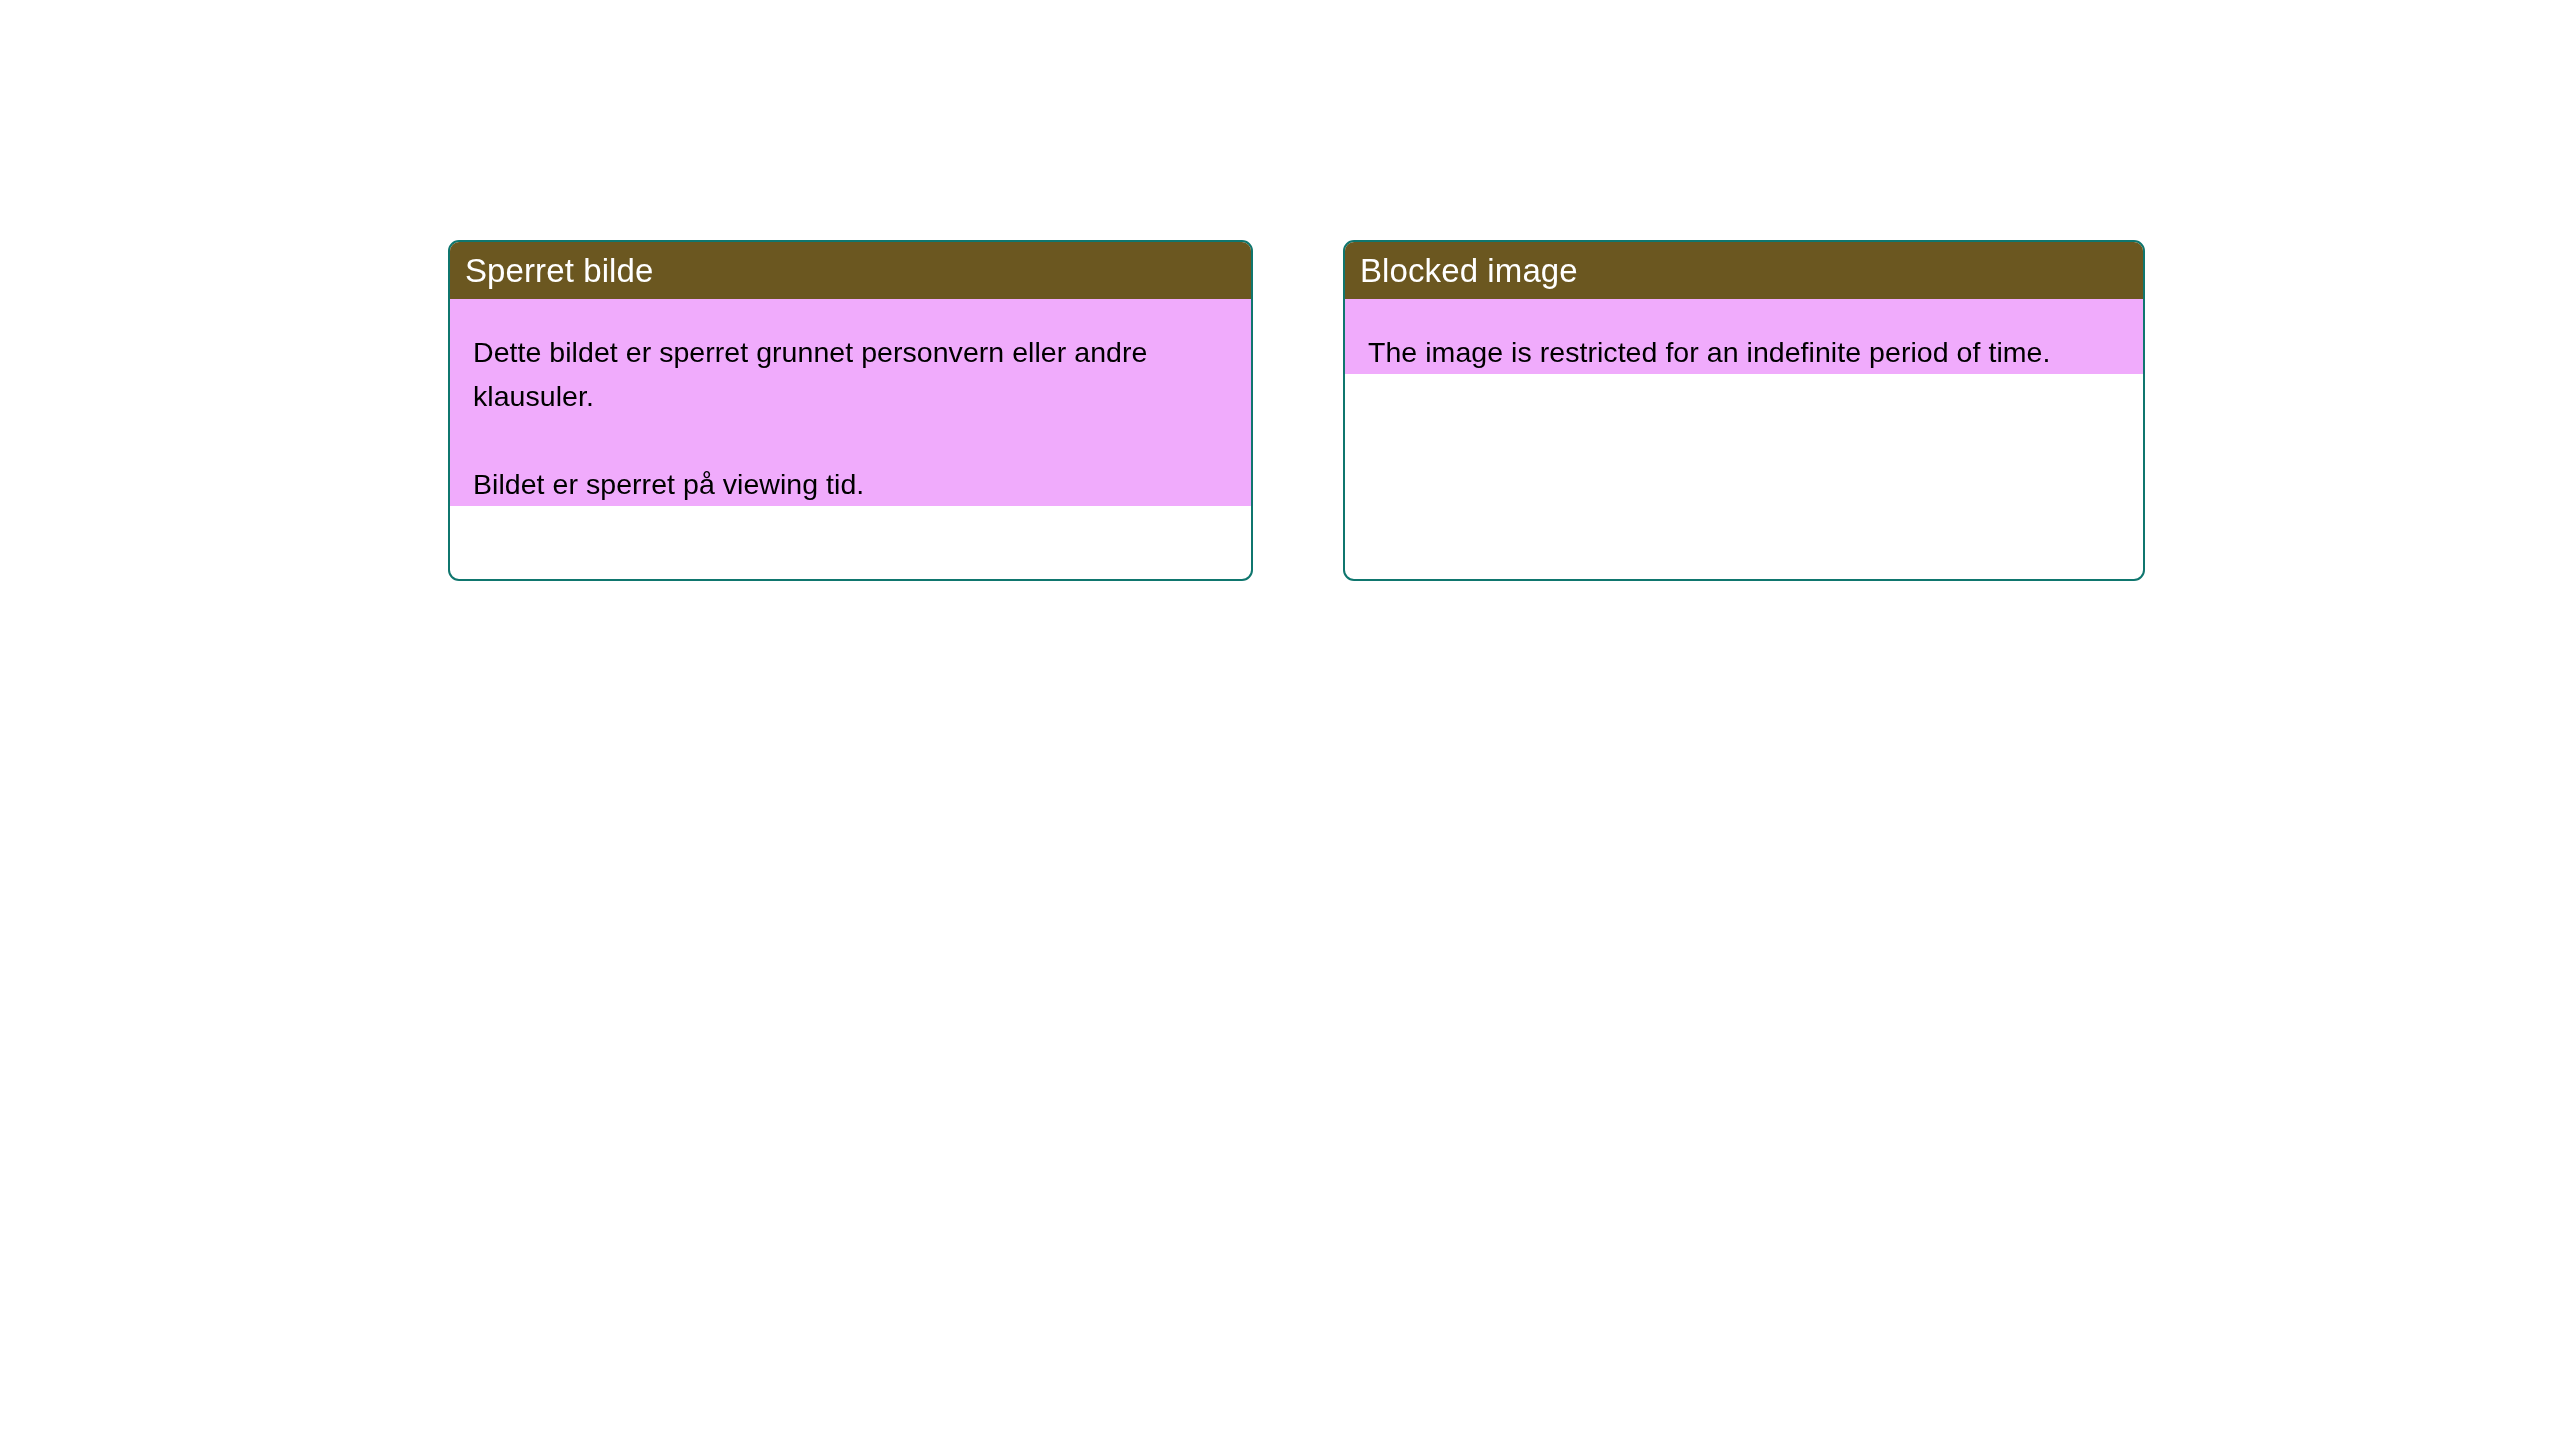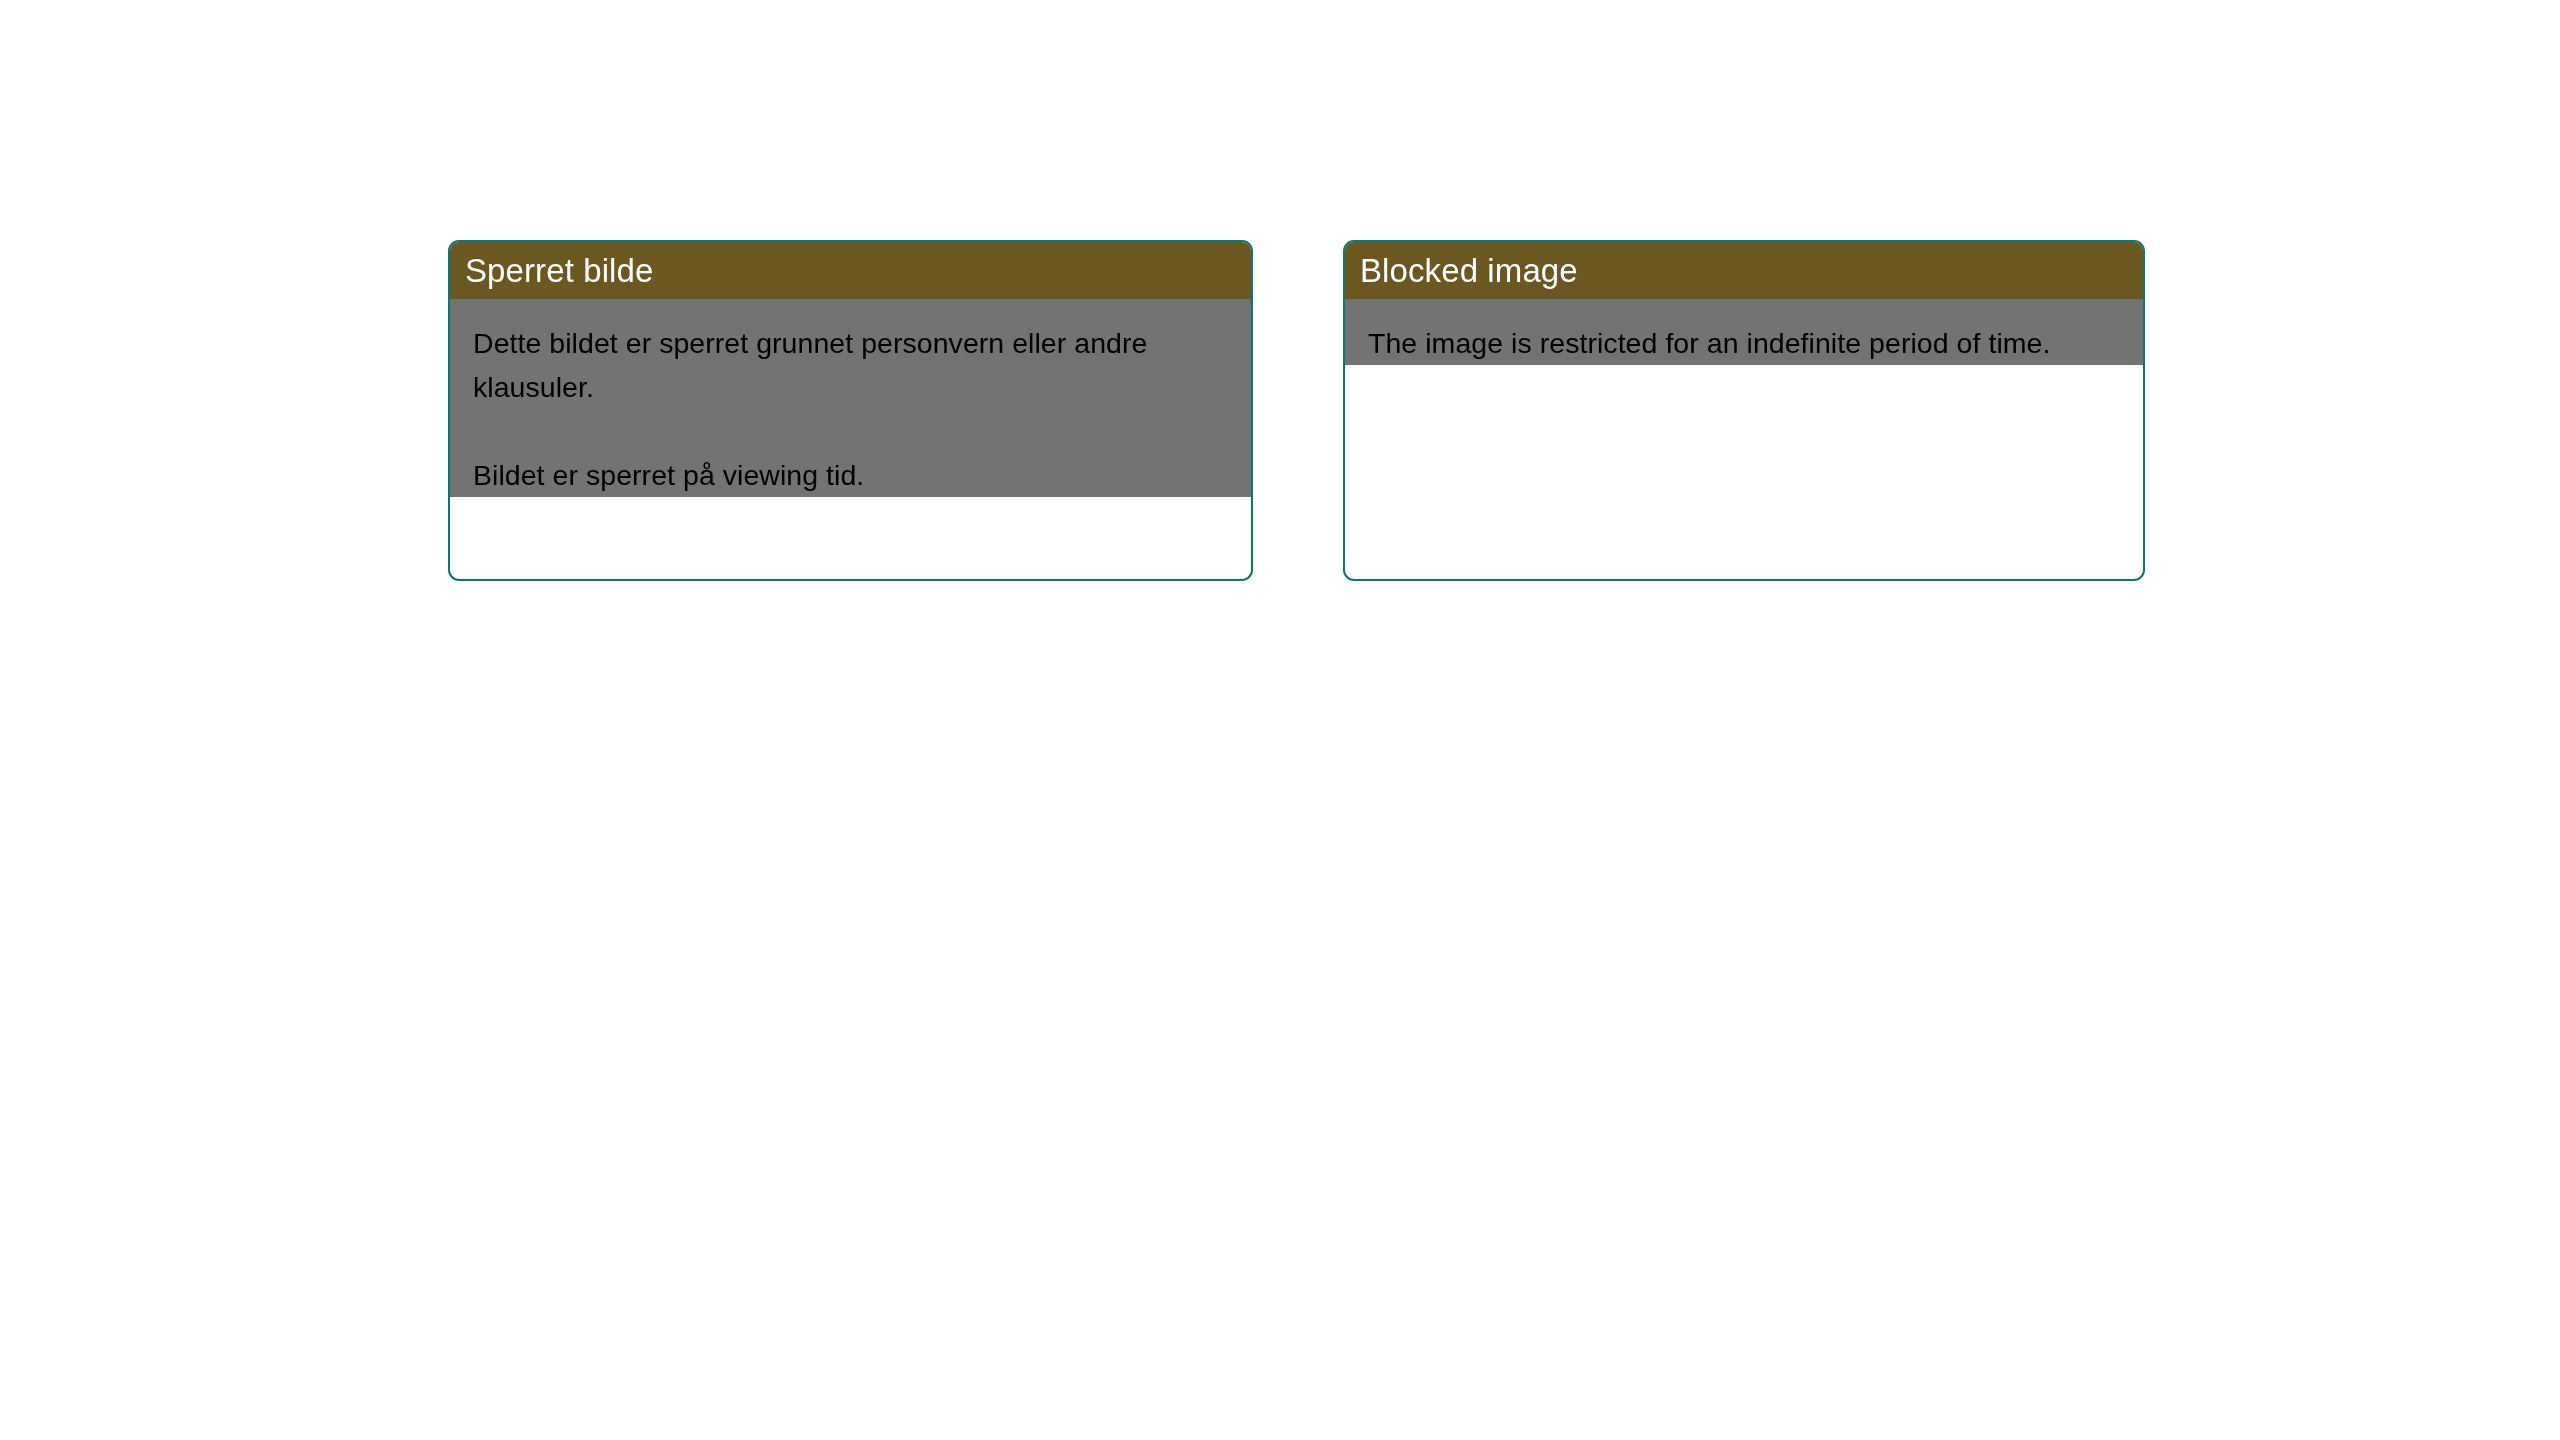--- a/index.html
+++ b/index.html
@@ -60,22 +60,22 @@
     color: #ffffff;
     font-size: 33px;
     font-weight: 400;
     line-height: 1;
     letter-spacing: 0.1px;
     white-space: nowrap;
   }
 
   .card-body {
     box-sizing: border-box;
-    padding: 22px 24px 0 23px;
-    background: #737373;
+    padding: 31px 24px 0 23px;
+    background: #f0abfc;
   }
 
   .card-paragraph {
     margin: 0;
     color: #000000;
     font-size: 28.5px;
     font-weight: 400;
     line-height: 44px;
     letter-spacing: 0.05px;
   }

